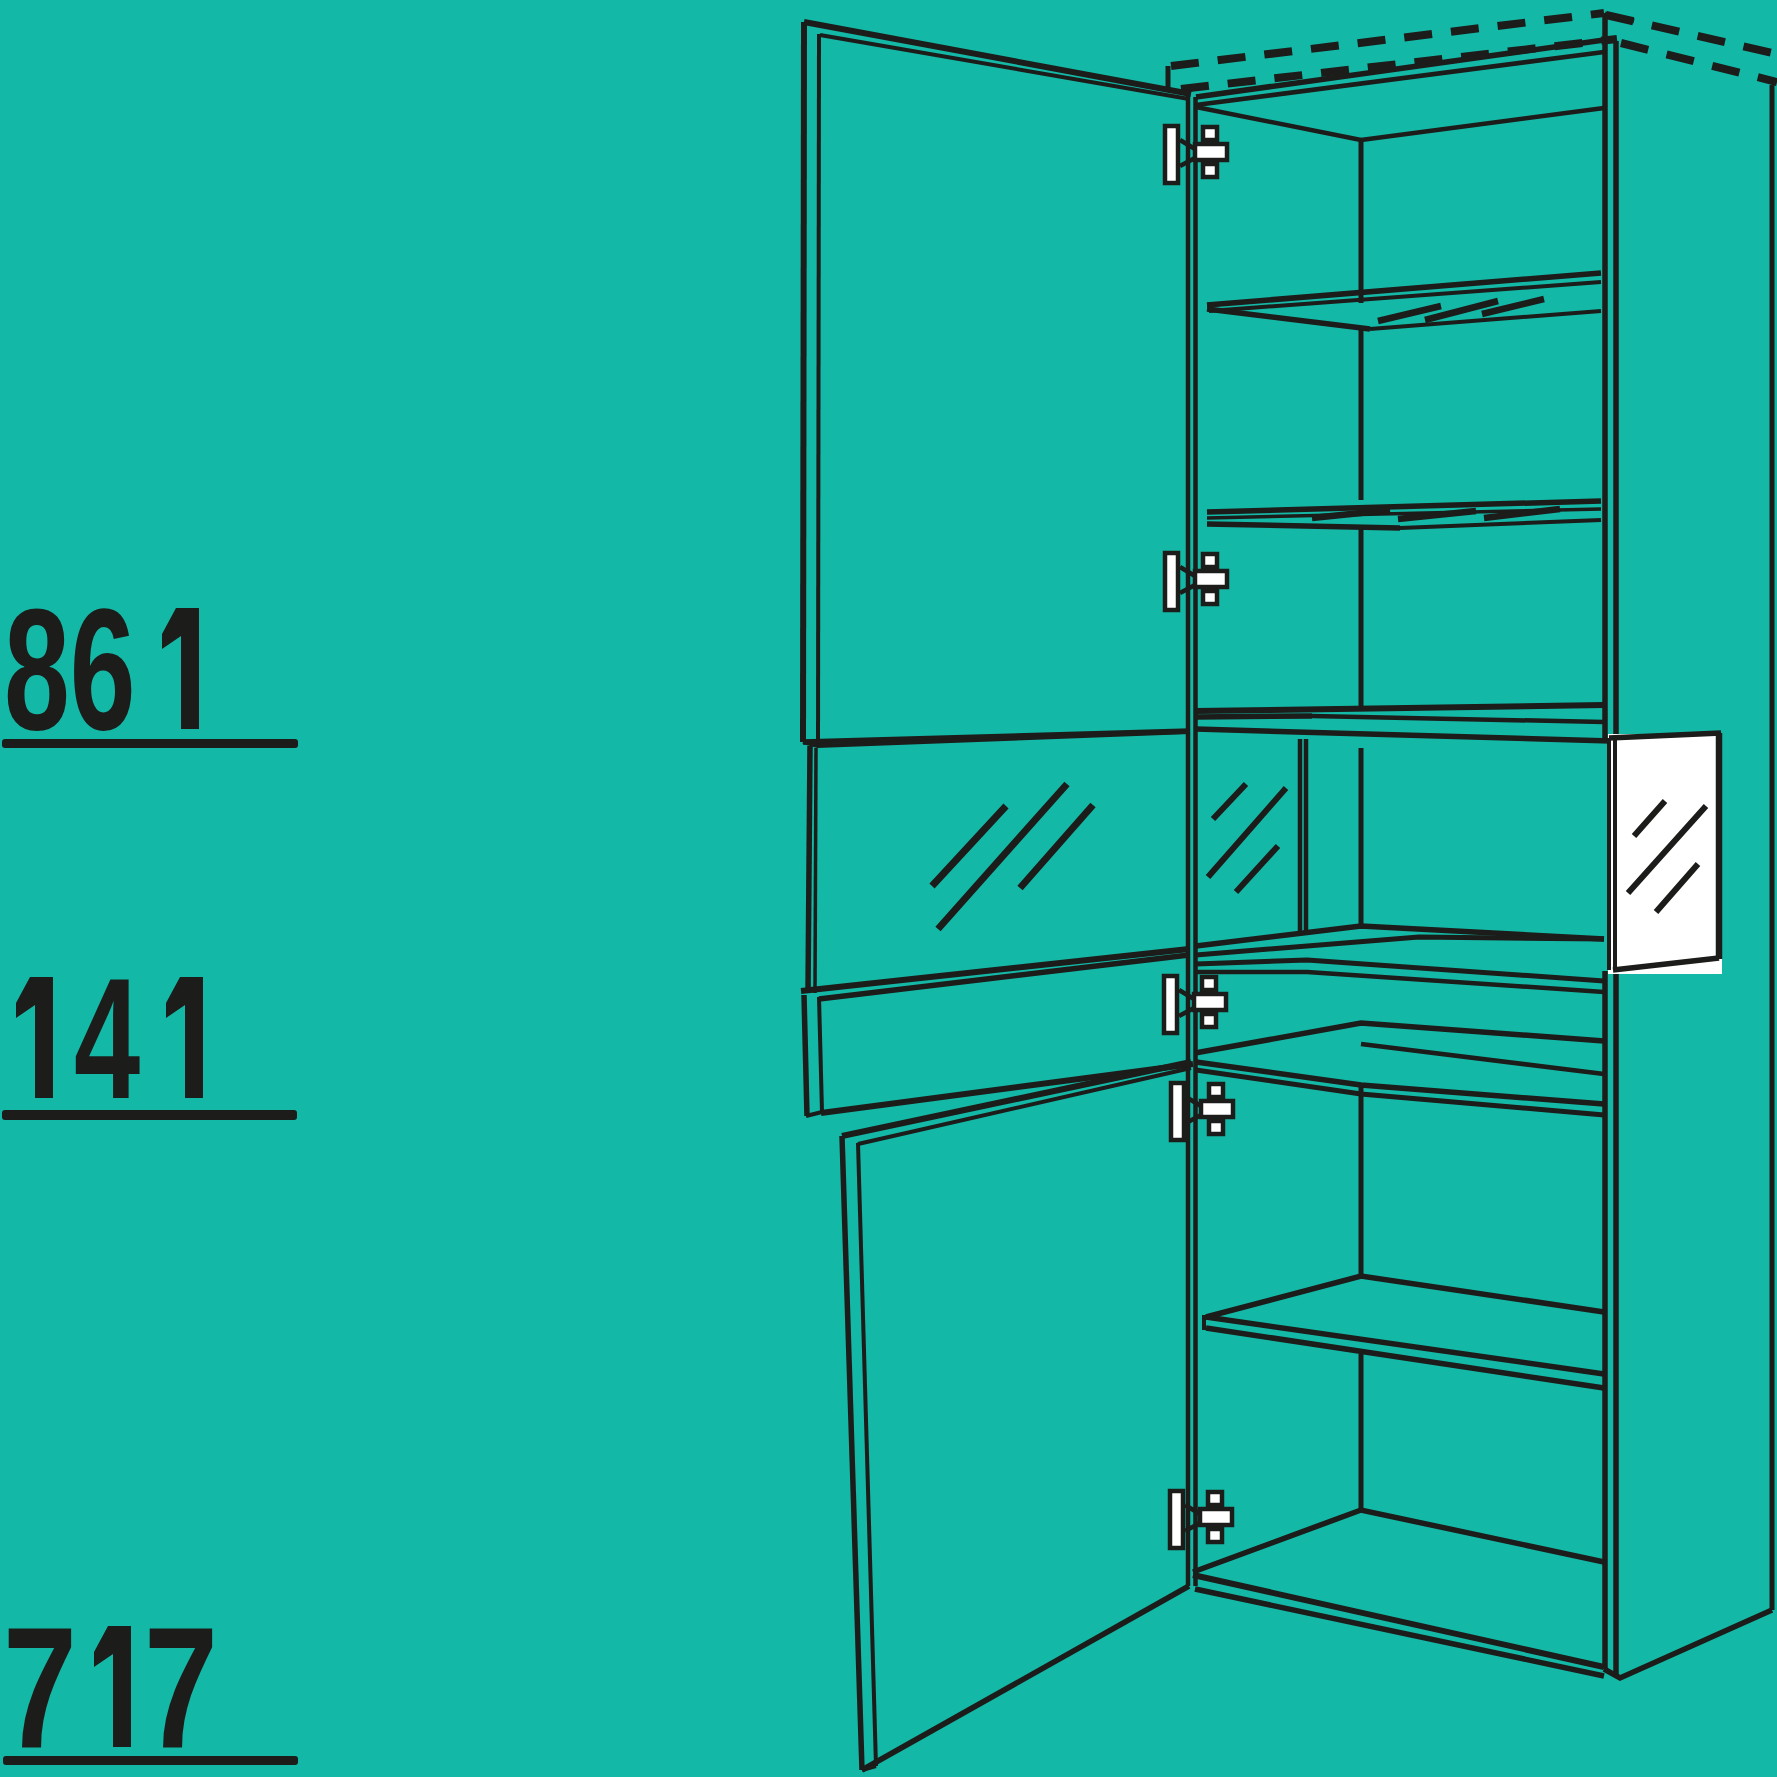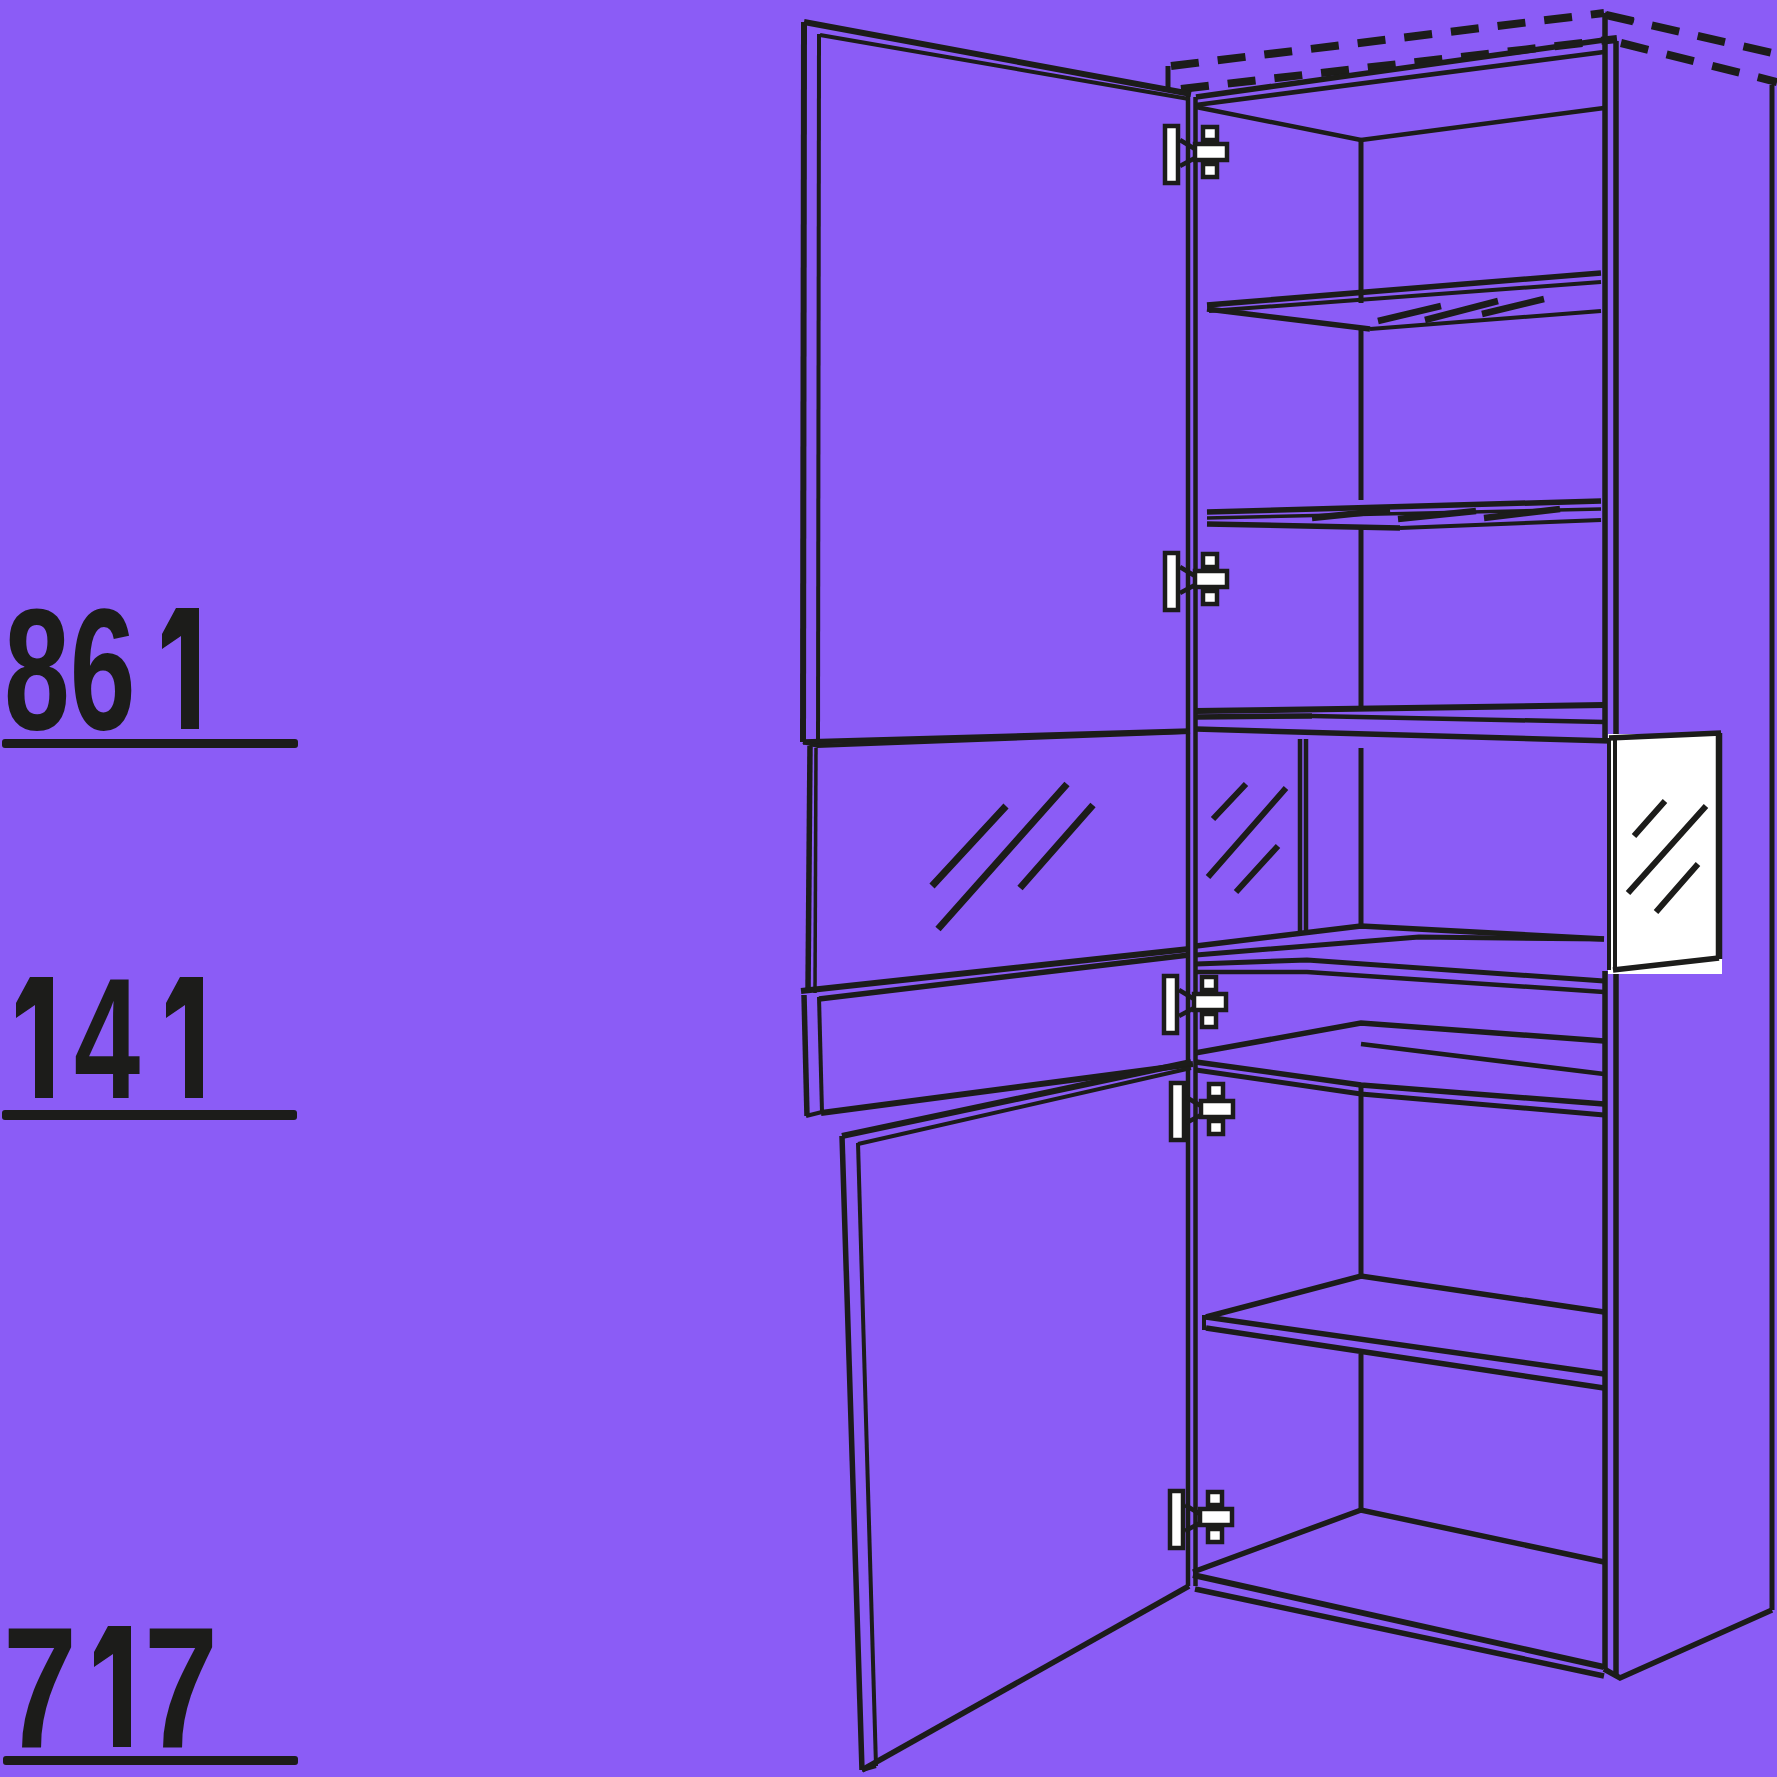--- a/index.html
+++ b/index.html
@@ -1,16 +1,16 @@
 <!DOCTYPE html>
 <html><head>
 <meta charset="utf-8">
 <style>
 html,body{margin:0;padding:0;background:#ffffff;}
-#page{position:relative;width:1777px;height:1777px;background:#8b5cf6;overflow:hidden;}
+#page{position:relative;width:1777px;height:1777px;background:#14b8a6;overflow:hidden;}
 svg{position:absolute;top:0;left:0;}
 text{font-family:"Liberation Sans",sans-serif;font-weight:bold;fill:#1c1c1a;}
 </style>
 </head>
 <body>
 <div id="page">
 <svg width="1777" height="1777" viewBox="0 0 1777 1777" fill="none" stroke="#1c1c1a" stroke-width="5.5">
 <g id="dashes" stroke-width="8">
   <path d="M1168,66 V91" stroke-width="5"></path>
   <path d="M1171,66 L1604,13" stroke-dasharray="28 19"></path>

